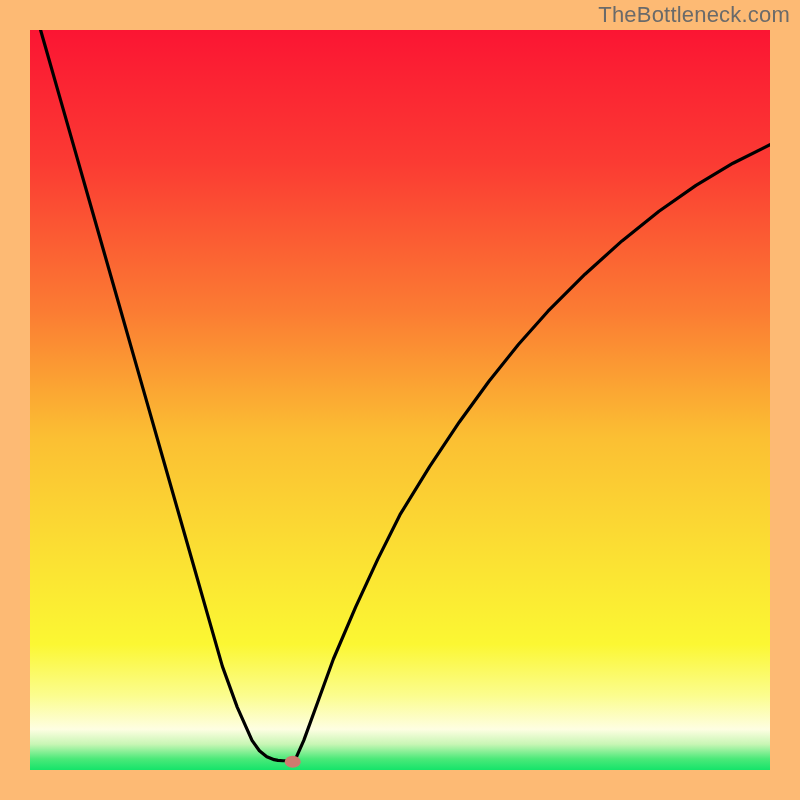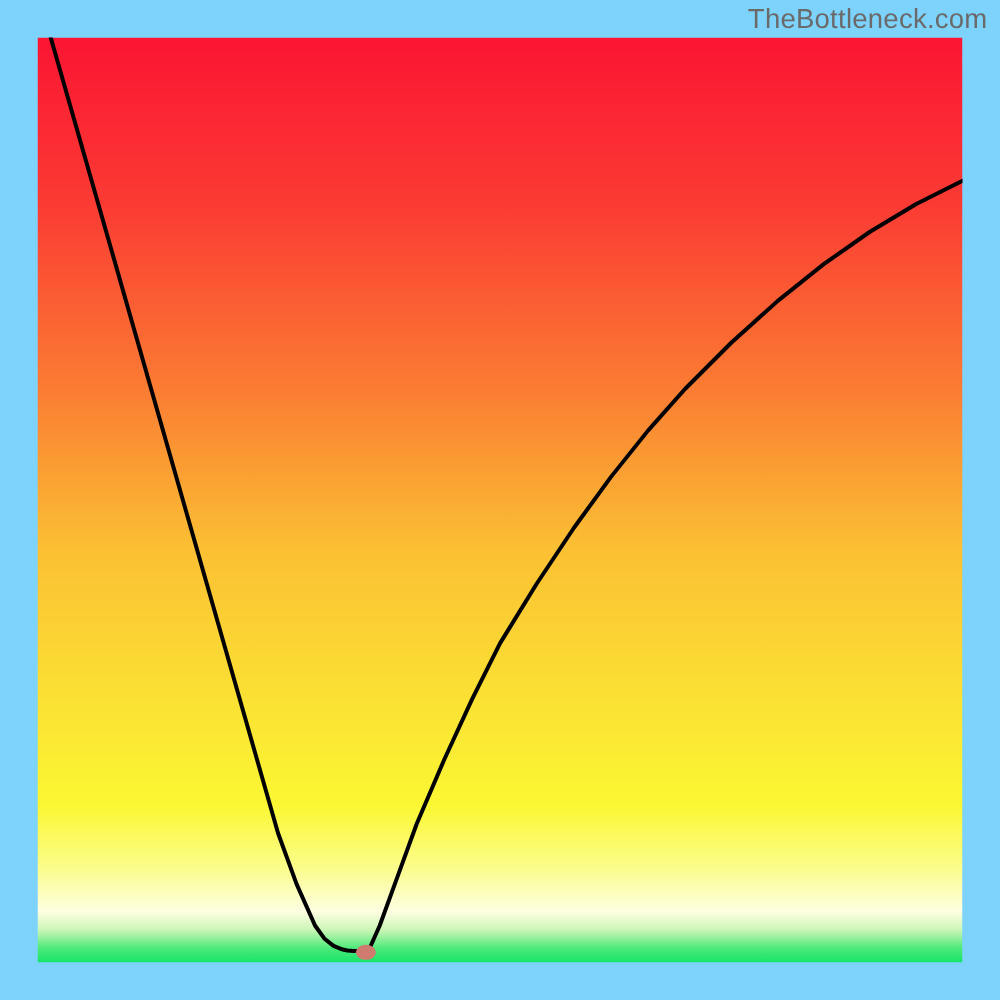--- a/index.html
+++ b/index.html
@@ -8,21 +8,21 @@
     width: 800px;
     height: 800px;
     background: #000;
     font-family: Arial, Helvetica, sans-serif;
     overflow: hidden;
   }
   .frame {
     position: absolute;
     width: 800px;
     height: 800px;
-    background: #7dd3fc;
+    background: #fdba74;
   }
   .watermark {
     position: absolute;
     top: 2px;
     right: 10px;
     color: #6a6a6a;
     font-size: 22px;
     font-weight: 400;
     letter-spacing: 0.2px;
   }

